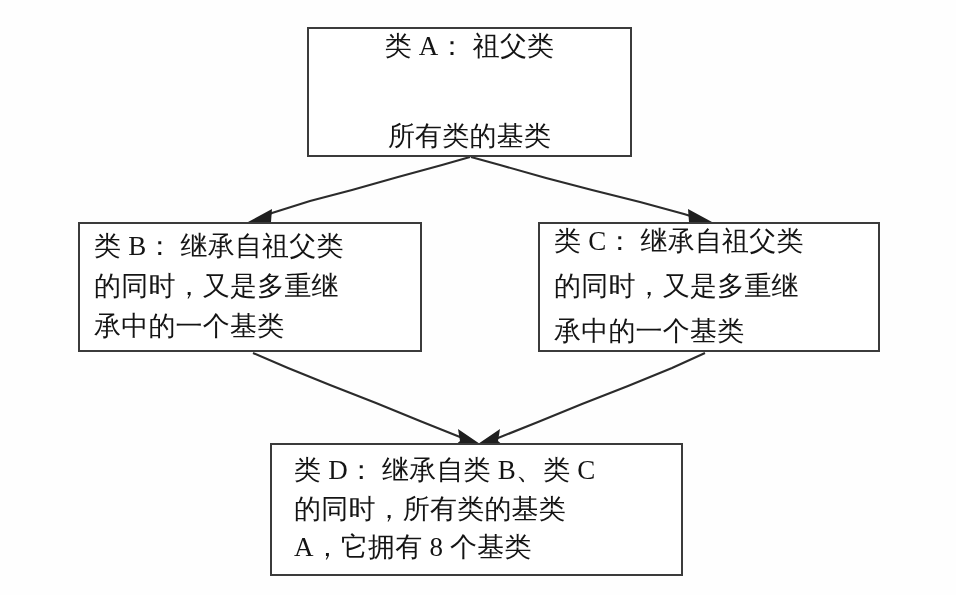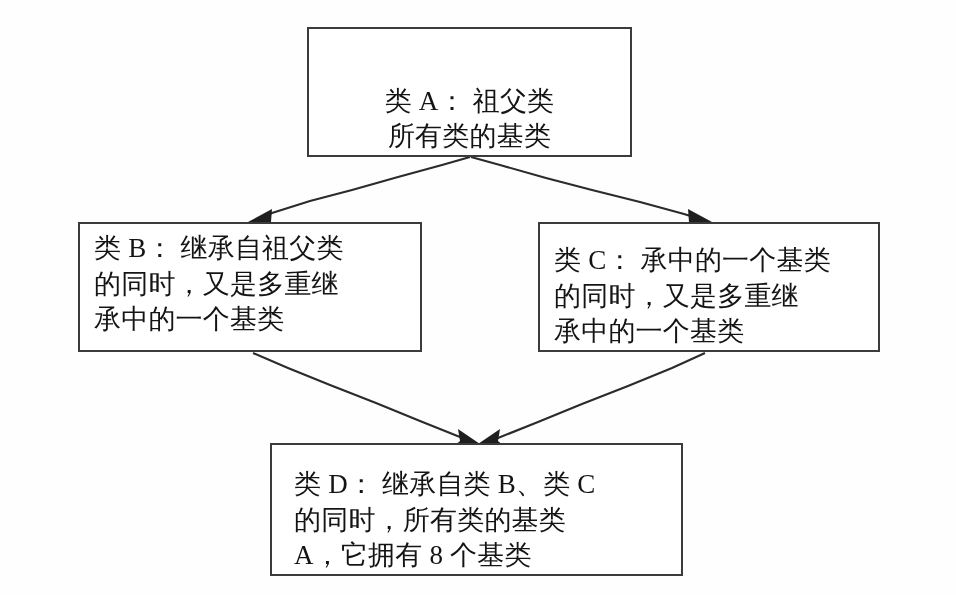--- a/index.html
+++ b/index.html
@@ -26,21 +26,21 @@
     height: 595px;
     pointer-events: none;
   }
   .node {
     position: absolute;
     box-sizing: border-box;
     border: 2px solid #3b3b3b;
     background: #ffffff;
     display: flex;
     flex-direction: column;
-    justify-content: flex-end;
+    justify-content: space-between;
     color: #141414;
     letter-spacing: 0.2px;
   }
   .node .line {
     white-space: pre;
     line-height: 1.32;
     font-size: 27px;
   }
   
   #node-a {
@@ -53,39 +53,39 @@
   }
   #node-a .line {
     text-align: center;
   }
   
   #node-b {
     left: 78px;
     top: 222px;
     width: 344px;
     height: 130px;
-    padding: 12px 14px;
+    padding: 5px 14px;
     align-items: flex-start;
   }
   
   #node-c {
     left: 538px;
     top: 222px;
     width: 342px;
     height: 130px;
     padding: 0 14px;
     align-items: flex-start;
   }
   
   #node-d {
     left: 270px;
     top: 443px;
     width: 413px;
     height: 133px;
-    padding: 0 22px;
+    padding: 8px 22px;
     align-items: flex-start;
   }
   .edge-line {
     stroke: #2b2b2b;
     stroke-width: 2.1;
     fill: none;
   }
   .edge-head {
     fill: #1f1f1f;
     stroke: none;
@@ -124,21 +124,21 @@
     <div class="line">所有类的基类</div>
   </div>
 
   <div class="node" id="node-b">
     <div class="line">类 B： 继承自祖父类</div>
     <div class="line">的同时，又是多重继</div>
     <div class="line">承中的一个基类</div>
   </div>
 
   <div class="node" id="node-c">
-    <div class="line">类 C： 承中的一个基类</div>
+    <div class="line">类 C： 继承自祖父类</div>
     <div class="line">的同时，又是多重继</div>
     <div class="line">承中的一个基类</div>
   </div>
 
   <div class="node" id="node-d">
     <div class="line">类 D： 继承自类 B、类 C</div>
     <div class="line">的同时，所有类的基类</div>
     <div class="line">A，它拥有 8 个基类</div>
   </div>
 

